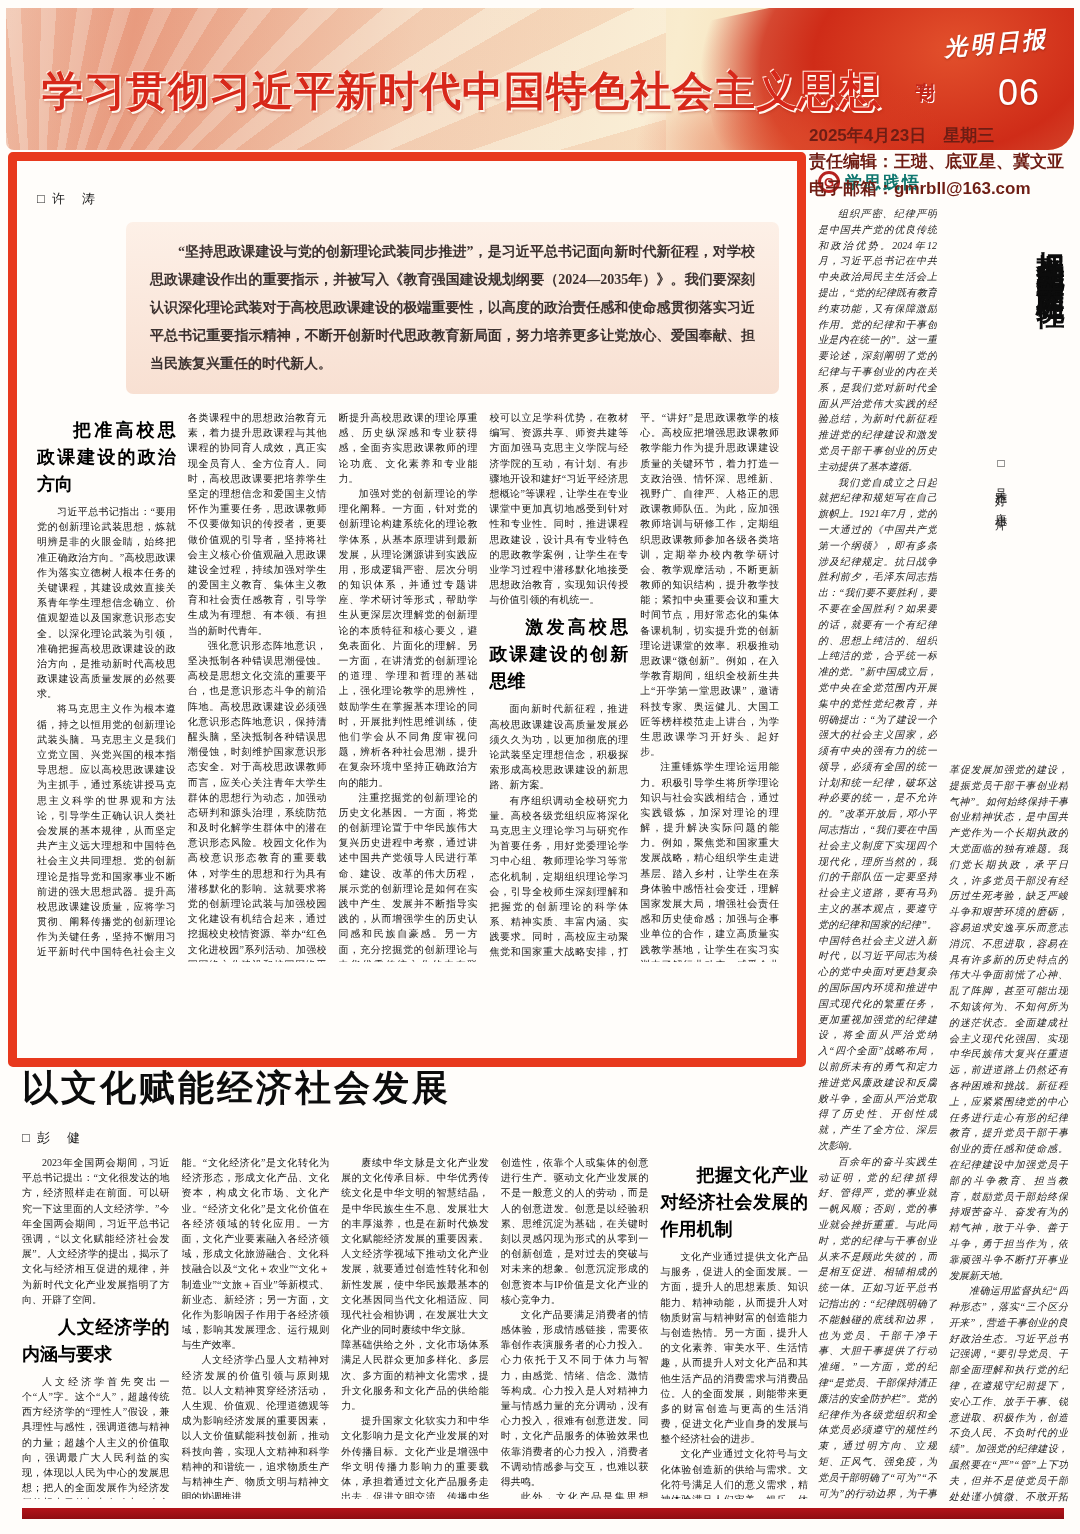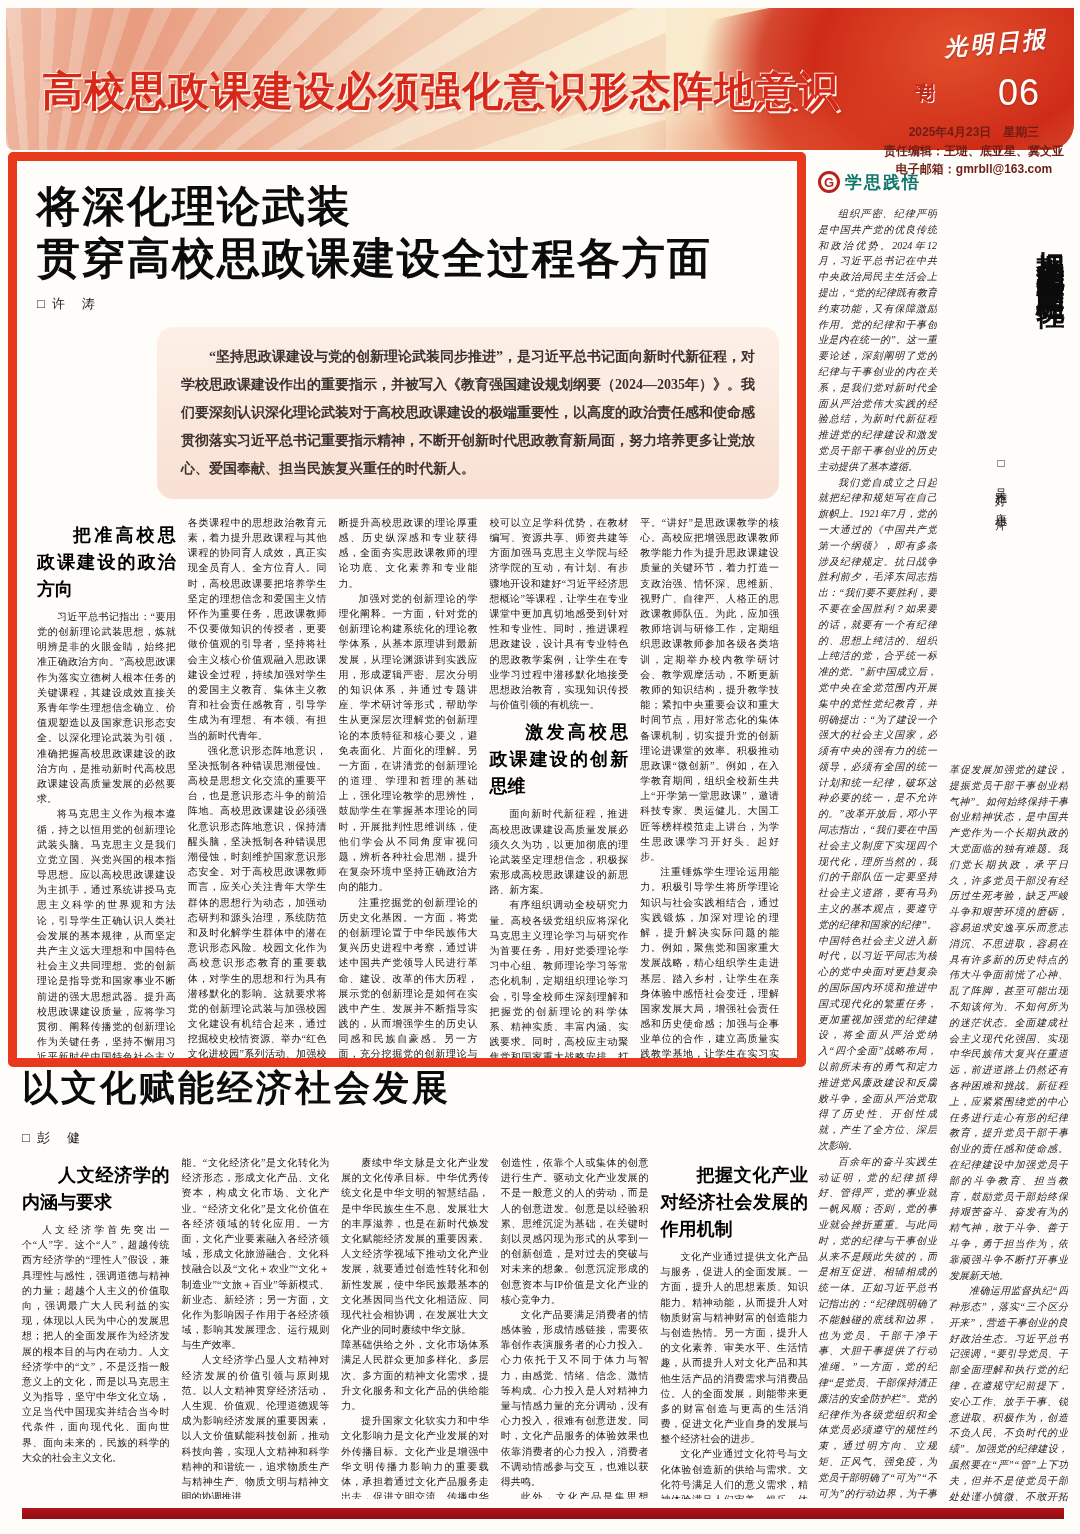--- a/index.html
+++ b/index.html
@@ -19,30 +19,30 @@
     background:radial-gradient(ellipse at 50% 50%,rgba(222,72,40,.75) 0%,rgba(222,72,40,0) 70%);}
   .banner-title{position:absolute;left:36px;top:56px;font-family:"Liberation Sans",sans-serif;
     font-weight:900;font-size:41px;letter-spacing:1px;color:#d7281a;white-space:nowrap;
     text-shadow:1.5px 1.5px 0 #fff7ee,-1px -1px 0 #ffe9dd,2px 3px 3px rgba(150,30,10,.35);}
   .zhuankan{position:absolute;left:906px;top:58px;writing-mode:vertical-rl;font-family:"Liberation Sans",sans-serif;
     font-weight:bold;font-size:19px;color:#c3271b;letter-spacing:2px;text-shadow:1px 1px 0 #fff;}
   .masthead{position:absolute;right:26px;top:20px;font-size:23px;font-weight:bold;font-style:italic;
     color:#fff;transform:rotate(-5deg);letter-spacing:3px;text-shadow:0 1px 2px rgba(120,20,10,.5);}
   .page-num{position:absolute;right:34px;top:64px;font-family:"Liberation Sans",sans-serif;
     font-size:36px;color:#fff;letter-spacing:1px;text-shadow:0 1px 2px rgba(120,20,10,.4);text-align:right;}
-  .dateblock{position:absolute;right:16px;top:123px;text-align:center;font-family:"Liberation Sans",sans-serif;
-    font-size:12px;line-height:1.55;color:#6e1d14;font-weight:bold;z-index:5;}
+  .dateblock{position:absolute;right:16px;top:123px;text-align:left;font-family:"Liberation Sans",sans-serif;
+    font-size:17px;line-height:1.55;color:#6e1d14;font-weight:bold;z-index:5;}
   
   .redbox{position:absolute;left:8px;top:152px;width:780px;height:897px;border:9px solid #e8391d;
     border-radius:5px;background:#fffdfa;z-index:3;}
   .main-inner{position:absolute;inset:0;padding:20px 18px 12px 20px;overflow:hidden;}
   .headline{font-size:43px;font-weight:bold;line-height:1.22;letter-spacing:2px;color:#0c0c0c;}
   .byline{margin-top:9px;font-size:13px;color:#222;letter-spacing:2px;}
-  .leadbox{margin:14px 0 0 120px;background:linear-gradient(180deg,#fdf0e7 0%,#f8e0d2 100%);
-    border-radius:16px;padding:16px 24px;font-size:14px;font-weight:bold;color:#3c3230;
+  .leadbox{margin:14px 0 0 89px;background:linear-gradient(180deg,#fdf0e7 0%,#f8e0d2 100%);
+    border-radius:7px;padding:16px 24px;font-size:14px;font-weight:bold;color:#3c3230;
     line-height:2.0;text-align:justify;text-indent:2em;}
   .cols{display:flex;gap:12px;margin-top:16px;height:552px;overflow:hidden;}
   .col{flex:1;font-size:10px;line-height:1.52;text-align:justify;color:#161616;overflow:hidden;}
   .col-para{text-indent:2em;}
   .col-para.no-indent{text-indent:0;}
   .col-subhead{font-family:"Liberation Sans",sans-serif;font-weight:bold;font-size:18px;
     line-height:1.5;margin:7px 0 6px;text-indent:2em;color:#000;}
   
   .sidebar{position:absolute;left:818px;top:168px;width:250px;height:1338px;overflow:hidden;}
   .sb-header{display:flex;align-items:center;gap:5px;height:28px;}
@@ -69,37 +69,33 @@
 </style>
 </head>
 <body>
 
 <div class="page">
 
   <div class="banner">
     <div class="rays"></div>
     <div class="ribbon"></div>
     <div class="ribbon2"></div>
-    <div class="banner-title">高校思政课建设必须强化意识形态阵地意识</div>
+    <div class="banner-title">学习贯彻习近平新时代中国特色社会主义思想</div>
     <div class="zhuankan">专刊</div>
     <div class="masthead">光明日报</div>
     <div class="page-num">06</div>
   </div>
   <div class="dateblock">
     <div>2025年4月23日　星期三</div>
     <div>责任编辑：王琎、底亚星、冀文亚</div>
     <div>电子邮箱：gmrbll@163.com</div>
   </div>
 
   <div class="redbox">
     <div class="main-inner">
-      <div class="headline">
-        <div>将深化理论武装</div>
-        <div>贯穿高校思政课建设全过程各方面</div>
-      </div>
       <div class="byline">□ 许　涛</div>
       <div class="leadbox">“坚持思政课建设与党的创新理论武装同步推进”，是习近平总书记面向新时代新征程，对学校思政课建设作出的重要指示，并被写入《教育强国建设规划纲要（2024—2035年）》。我们要深刻认识深化理论武装对于高校思政课建设的极端重要性，以高度的政治责任感和使命感贯彻落实习近平总书记重要指示精神，不断开创新时代思政教育新局面，努力培养更多让党放心、爱国奉献、担当民族复兴重任的时代新人。</div>
       <div class="cols">
         <div class="col">
             <div class="col-subhead">把准高校思政课建设的政治方向</div>
             <div class="col-para">习近平总书记指出：“要用党的创新理论武装思想，炼就明辨是非的火眼金睛，始终把准正确政治方向。”高校思政课作为落实立德树人根本任务的关键课程，其建设成效直接关系青年学生理想信念确立、价值观塑造以及国家意识形态安全。以深化理论武装为引领，准确把握高校思政课建设的政治方向，是推动新时代高校思政课建设高质量发展的必然要求。</div>
             <div class="col-para">将马克思主义作为根本遵循，持之以恒用党的创新理论武装头脑。马克思主义是我们立党立国、兴党兴国的根本指导思想。应以高校思政课建设为主抓手，通过系统讲授马克思主义科学的世界观和方法论，引导学生正确认识人类社会发展的基本规律，从而坚定共产主义远大理想和中国特色社会主义共同理想。党的创新理论是指导党和国家事业不断前进的强大思想武器。提升高校思政课建设质量，应将学习贯彻、阐释传播党的创新理论作为关键任务，坚持不懈用习近平新时代中国特色社会主义思想铸魂育人，使广大师生深刻领会其精神实质和实践要求，在深化理论武装中不断提高政治判断力、政治领悟力、政治执行力。</div>
           </div>
         <div class="col">
             <div class="col-para no-indent">各类课程中的思想政治教育元素，着力提升思政课程与其他课程的协同育人成效，真正实现全员育人、全方位育人。同时，高校思政课要把培养学生坚定的理想信念和爱国主义情怀作为重要任务，思政课教师不仅要做知识的传授者，更要做价值观的引导者，坚持将社会主义核心价值观融入思政课建设全过程，持续加强对学生的爱国主义教育、集体主义教育和社会责任感教育，引导学生成为有理想、有本领、有担当的新时代青年。</div>
@@ -146,20 +142,21 @@
           </div>
       </div>
     </div>
   </div>
 
   <div class="bottom">
     <div class="b-headline">以文化赋能经济社会发展</div>
     <div class="b-byline">□ 彭　健</div>
     <div class="b-cols">
       <div class="col">
+          <div class="col-para">2023年全国两会期间，习近平总书记提出：“文化很发达的地方，经济照样走在前面。可以研究一下这里面的人文经济学。”今年全国两会期间，习近平总书记强调，“以文化赋能经济社会发展”。人文经济学的提出，揭示了文化与经济相互促进的规律，并为新时代文化产业发展指明了方向、开辟了空间。</div>
           <div class="col-subhead">人文经济学的内涵与要求</div>
           <div class="col-para">人文经济学首先突出一个“人”字。这个“人”，超越传统西方经济学的“理性人”假设，兼具理性与感性，强调道德与精神的力量；超越个人主义的价值取向，强调最广大人民利益的实现，体现以人民为中心的发展思想；把人的全面发展作为经济发展的根本目的与内在动力。人文经济学中的“文”，不是泛指一般意义上的文化，而是以马克思主义为指导，坚守中华文化立场，立足当代中国现实并结合当今时代条件，面向现代化、面向世界、面向未来的，民族的科学的大众的社会主义文化。</div>
         </div>
       <div class="col">
           <div class="col-para no-indent">能。“文化经济化”是文化转化为经济形态，形成文化产品、文化资本，构成文化市场、文化产业。“经济文化化”是文化价值在各经济领域的转化应用。一方面，文化产业要素融入各经济领域，形成文化旅游融合、文化科技融合以及“文化＋农业”“文化＋制造业”“文旅＋百业”等新模式、新业态、新经济；另一方面，文化作为影响因子作用于各经济领域，影响其发展理念、运行规则与生产效率。</div>
           <div class="col-para">人文经济学凸显人文精神对经济发展的价值引领与原则规范。以人文精神贯穿经济活动，人生观、价值观、伦理道德观等成为影响经济发展的重要因素，以人文价值赋能科技创新，推动科技向善，实现人文精神和科学精神的和谐统一，追求物质生产与精神生产、物质文明与精神文明的协调推进。</div>
         </div>
       <div class="col">
           <div class="col-para">赓续中华文脉是文化产业发展的文化传承目标。中华优秀传统文化是中华文明的智慧结晶，是中华民族生生不息、发展壮大的丰厚滋养，也是在新时代焕发文化赋能经济发展的重要因素。人文经济学视域下推动文化产业发展，就要通过创造性转化和创新性发展，使中华民族最基本的文化基因同当代文化相适应、同现代社会相协调，在发展壮大文化产业的同时赓续中华文脉。</div>
           <div class="col-para no-indent">障基础供给之外，文化市场体系满足人民群众更加多样化、多层次、多方面的精神文化需求，提升文化服务和文化产品的供给能力。</div>

